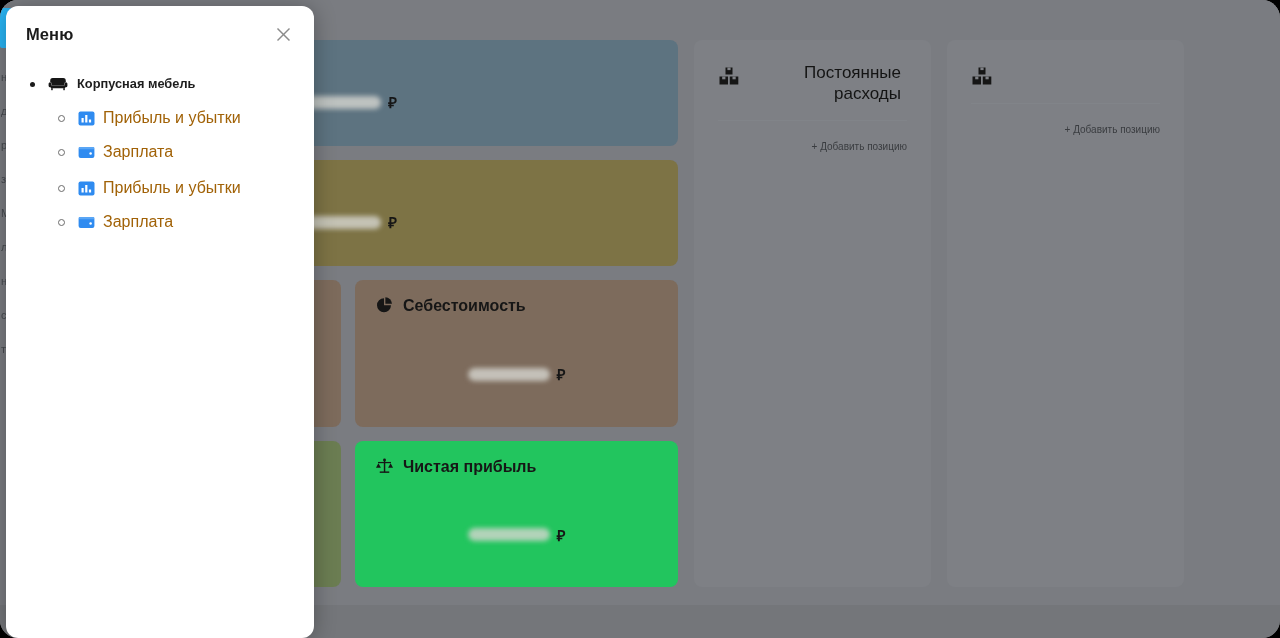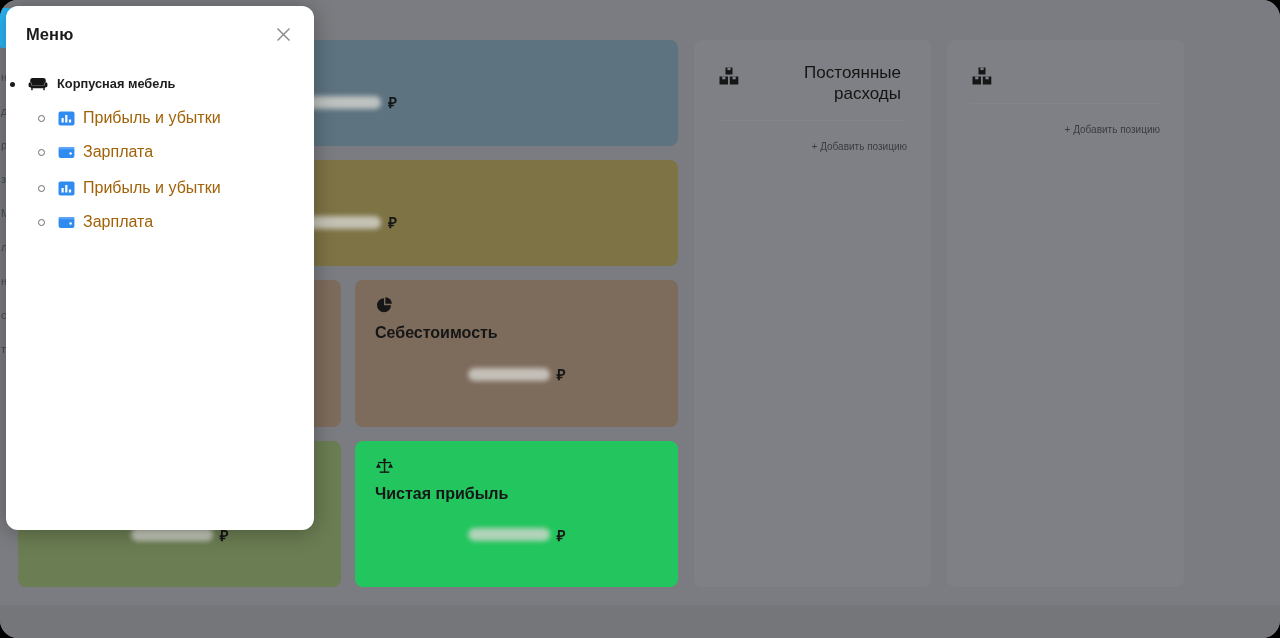--- a/index.html
+++ b/index.html
@@ -94,27 +94,26 @@
     padding: 16px 20px;
     position: relative;
     color: #1d1d1d;
     overflow: hidden;
   }
   .metric-card.wide { height: 106px; }
   .metric-card.half { flex: 1; }
 
   .mc-head {
     display: flex;
-    align-items: flex-start;
+    align-items: flex-end;
     gap: 9px;
     font-size: 16px;
     font-weight: 600;
     color: #161616;
     white-space: nowrap;
-    flex-direction: column;
   }
   .mc-icon {
     width: 19px; height: 19px;
     display: inline-flex;
     align-items: center;
     justify-content: center;
     flex: none;
   }
   .mc-icon svg { display: block; }
 
@@ -182,21 +181,21 @@
     font-size: 10px;
     color: #3a3c40;
     cursor: pointer;
     display: inline-block;
   }
 
   
   #menu-modal {
     position: absolute;
     left: 6px; top: 6px;
-    width: 308px; height: 524px;
+    width: 308px; height: 632px;
     background: #fff;
     border-radius: 12px;
     box-shadow: 0 2px 22px rgba(0,0,0,.30);
     z-index: 20;
     overflow: hidden;
   }
   .modal-head {
     height: 56px;
     display: flex;
     align-items: center;
@@ -211,21 +210,21 @@
   .modal-close {
     margin-left: auto;
     width: 26px; height: 26px;
     display: flex; align-items: center; justify-content: center;
     cursor: pointer;
     color: #8b8b8b;
   }
 
   .modal-body { padding: 6px 0 0 0; }
 
-  ul.menu-root { list-style: none; }
+  ul.menu-root { list-style: none; padding-left: 20px; }
   ul.menu-sub  { list-style: none; padding-left: 24px; margin-top: 2px; }
 
   li.group-item {
     position: relative;
     padding: 7px 0 7px 22px;
     display: flex;
     align-items: center;
     gap: 9px;
   }
   li.group-item::before {

